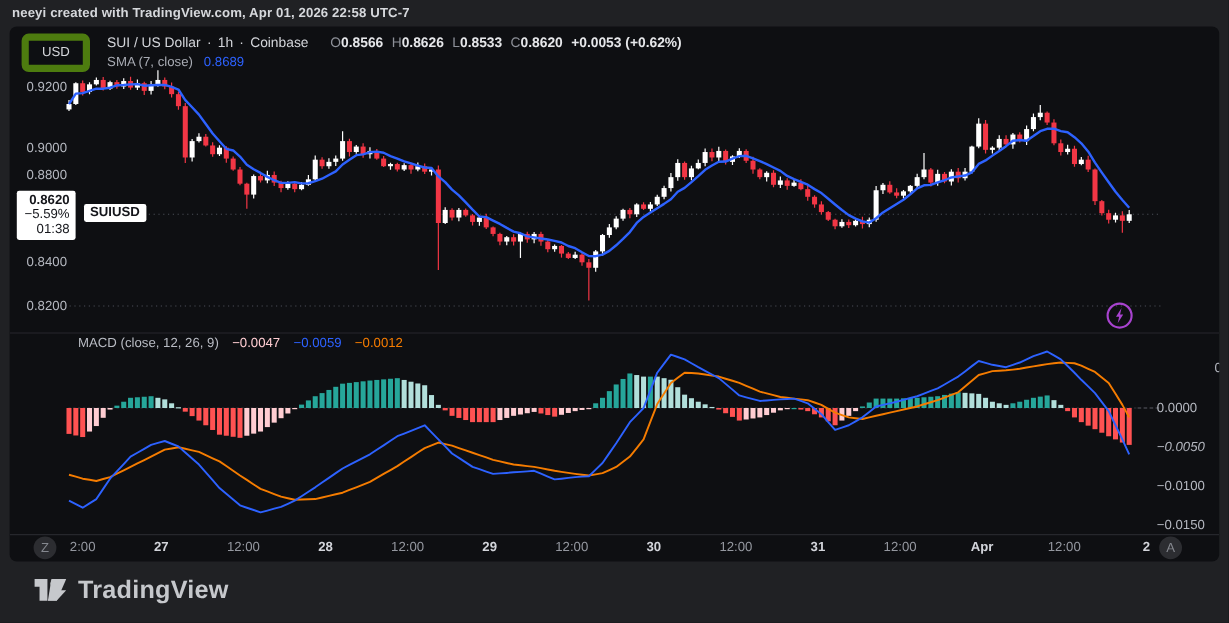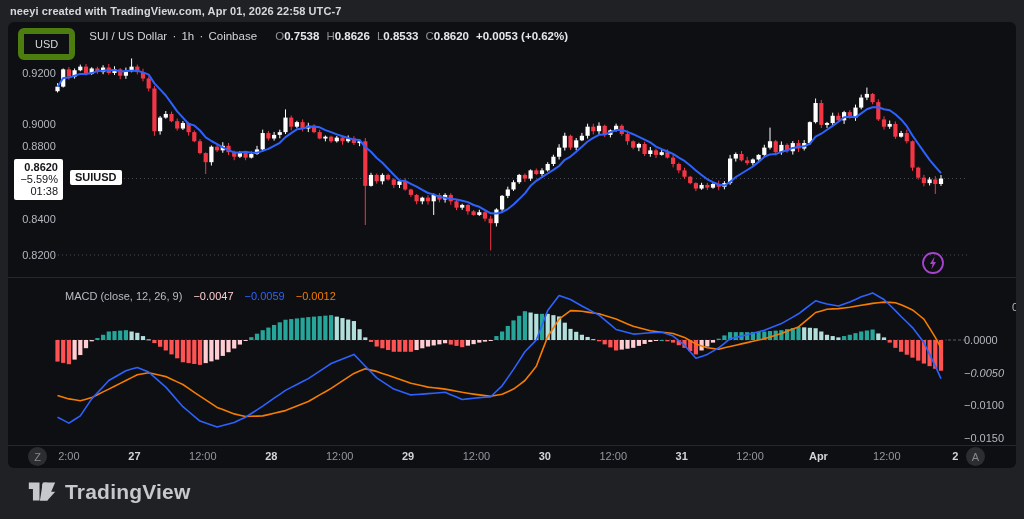--- a/index.html
+++ b/index.html
@@ -548,21 +548,25 @@
       <rect x="930.9" y="318" width="4.2" height="30.738" fill="#ff5252"></rect>
       <polyline points="49.5,373.6 55.2,375.2 60.9,376.9 66.6,377.8 72.3,378.8 78.0,377.2 83.7,375.6 89.4,372.7 95.1,369.9 100.8,367.1 106.5,364.2 112.2,361.4 117.9,358.5 123.6,355.6 129.3,352.7 135.0,351.7 140.7,350.7 146.4,352.0 152.1,353.3 157.8,354.6 163.5,357.2 169.2,359.9 174.9,362.5 180.6,366.4 186.3,370.3 192.0,374.2 197.7,377.9 203.4,381.7 209.1,385.4 214.8,387.5 220.5,389.7 226.2,391.9 231.9,393.2 237.6,394.5 243.3,394.3 249.0,394.1 254.7,393.9 260.4,392.6 266.1,391.2 271.8,389.9 277.5,388.6 283.2,386.3 288.9,384.1 294.6,381.8 300.3,379.5 306.0,376.2 311.7,372.9 317.4,369.7 323.1,366.4 328.8,362.6 334.5,358.9 340.2,355.1 345.9,351.4 351.6,349.1 357.3,346.8 363.0,348.1 368.7,349.4 374.4,351.4 380.1,353.3 385.8,355.3 391.5,357.2 397.2,359.2 402.9,361.2 408.6,362.5 414.3,363.8 420.0,365.1 425.7,365.7 431.4,366.4 437.1,367.1 442.8,368.1 448.5,369.2 454.2,370.3 459.9,371.2 465.6,372.1 471.3,372.9 477.0,373.6 482.7,374.2 488.4,373.3 494.1,372.3 499.8,369.7 505.5,367.1 511.2,362.8 516.9,358.5 522.6,351.4 528.3,344.2 534.0,329.4 539.7,314.7 545.4,305.9 551.1,297.1 556.8,292.8 562.5,288.6 568.2,288.9 573.9,289.2 579.6,290.1 585.3,291.0 591.0,291.8 596.7,293.6 602.4,295.3 608.1,297.1 613.8,299.5 619.5,301.9 625.2,304.3 630.9,305.8 636.6,307.3 642.3,308.8 648.0,309.5 653.7,310.2 659.4,310.8 665.1,311.5 670.8,313.4 676.5,315.4 682.2,318.7 687.9,321.9 693.6,323.9 699.3,325.8 705.0,326.5 710.7,327.2 716.4,325.8 722.1,324.5 727.8,323.2 733.5,321.9 739.2,320.6 744.9,319.3 750.6,318.0 756.3,316.7 762.0,314.9 767.7,313.2 773.4,311.5 779.1,309.3 784.8,307.1 790.5,304.9 796.2,300.1 801.9,295.3 807.6,290.5 813.3,288.9 819.0,287.3 824.7,286.9 830.4,286.6 836.1,286.0 841.8,285.3 847.5,284.3 853.2,283.3 858.9,282.4 864.6,281.4 870.3,280.7 876.0,280.1 881.7,280.4 887.4,280.7 893.1,282.7 898.8,285.3 904.5,287.9 910.2,292.5 915.9,297.1 921.6,306.2 927.3,315.4 933.0,325.8" fill="none" stroke="#f57c00" stroke-width="1.6" stroke-linejoin="round"></polyline>
       <polyline points="49.5,395.2 55.2,398.1 60.9,401.1 66.6,397.5 72.3,393.9 78.0,385.4 83.7,376.9 89.4,370.8 95.1,364.7 100.8,358.5 106.5,355.3 112.2,352.0 117.9,348.7 123.6,347.1 129.3,345.5 135.0,347.8 140.7,350.0 146.4,355.1 152.1,360.1 157.8,365.1 163.5,371.6 169.2,378.2 174.9,384.7 180.6,389.5 186.3,394.3 192.0,399.1 197.7,401.1 203.4,403.0 209.1,405.0 214.8,403.5 220.5,401.9 226.2,400.4 231.9,397.8 237.6,395.2 243.3,391.5 249.0,387.8 254.7,384.1 260.4,380.1 266.1,376.2 271.8,372.3 277.5,368.4 283.2,365.4 288.9,362.5 294.6,359.5 300.3,356.6 306.0,352.8 311.7,349.1 317.4,345.3 323.1,341.5 328.8,339.3 334.5,337.0 340.2,334.7 345.9,332.4 351.6,338.3 357.3,344.2 363.0,350.0 368.7,355.9 374.4,359.6 380.1,363.3 385.8,367.1 391.5,369.0 397.2,371.0 402.9,372.9 408.6,372.5 414.3,372.1 420.0,371.6 425.7,371.2 431.4,370.8 437.1,370.3 442.8,372.7 448.5,375.1 454.2,377.5 459.9,376.9 465.6,376.2 471.3,375.6 477.0,375.2 482.7,374.9 488.4,369.3 494.1,363.8 499.8,355.6 505.5,347.4 511.2,338.6 516.9,329.8 522.6,323.9 528.3,318.0 534.0,303.3 539.7,288.6 545.4,281.0 551.1,273.5 556.8,275.5 562.5,277.5 568.2,280.7 573.9,284.0 579.6,287.0 585.3,290.1 591.0,293.1 596.7,297.9 602.4,302.7 608.1,307.5 613.8,309.1 619.5,310.6 625.2,312.1 630.9,311.7 636.6,311.2 642.3,310.8 648.0,310.5 653.7,310.2 659.4,312.1 665.1,314.1 670.8,318.7 676.5,323.2 682.2,329.8 687.9,336.3 693.6,334.4 699.3,332.4 705.0,329.1 710.7,325.8 716.4,321.3 722.1,316.7 727.8,315.4 733.5,314.1 739.2,312.8 744.9,311.2 750.6,309.7 756.3,308.2 762.0,306.0 767.7,303.8 773.4,301.6 779.1,298.4 784.8,295.1 790.5,291.8 796.2,287.5 801.9,283.1 807.6,278.8 813.3,280.4 819.0,282.0 824.7,283.0 830.4,284.0 836.1,282.0 841.8,280.1 847.5,277.5 853.2,274.8 858.9,272.9 864.6,270.9 870.3,274.2 876.0,277.5 881.7,283.0 887.4,288.6 893.1,294.5 898.8,300.0 904.5,305.6 910.2,313.1 915.9,320.6 921.6,332.4 927.3,344.2 933.0,356.6" fill="none" stroke="#2d62ff" stroke-width="1.6" stroke-linejoin="round"></polyline>
     </svg>
 
   <div class="sym-header">
     <button class="usd-btn">USD</button>
     <div class="title-block">
       <div class="title-row">
         <span>SUI / US Dollar</span><span class="sep"> · </span><span>1h</span><span class="sep"> · </span><span>Coinbase</span>
-        <span class="ohlc"><span class="lt">O</span><span class="vl">0.7538</span><span class="lt">H</span><span class="vl">0.8626</span><span class="lt">L</span><span class="vl">0.8533</span><span class="lt">C</span><span class="vl">0.8620</span><span class="chg">+0.0053 (+0.62%)</span></span>
+        <span class="ohlc"><span class="lt">O</span><span class="vl">0.8566</span><span class="lt">H</span><span class="vl">0.8626</span><span class="lt">L</span><span class="vl">0.8533</span><span class="lt">C</span><span class="vl">0.8620</span><span class="chg">+0.0053 (+0.62%)</span></span>
+      </div>
+      <div class="sma-row">
+        <span>SMA (7, close)</span>
+        <span class="sma-val">0.8689</span>
       </div>
     </div>
   </div>
 
   <div id="price-labels">
       <div class="axis-label left" style="top: 45px;">0.9200</div>
       <div class="axis-label left" style="top: 96px;">0.9000</div>
       <div class="axis-label left" style="top: 117.8px;">0.8800</div>
       <div class="axis-label left" style="top: 190.6px;">0.8400</div>
       <div class="axis-label left" style="top: 227px;">0.8200</div>
@@ -575,21 +579,21 @@
   </div>
   <div class="symbol-tag" id="symbol-tag" style="left: 62px; top: 147.56px;">SUIUSD</div>
 
   <div class="boost-btn" id="boost-btn" style="left: 913px; top: 229px;">
     <svg width="24" height="24" viewBox="0 0 24 24">
       <circle cx="12" cy="12" r="10" fill="none" stroke="#a843cf" stroke-width="1.8"></circle>
       <path d="M13.6 5.6 L9.0 13.0 L11.6 13.0 L10.4 18.4 L15.0 11.0 L12.4 11.0 Z" fill="#a843cf"></path>
     </svg>
   </div>
 
-  <div class="macd-legend" id="macd-legend" style="left: 57px; top: 268px;">
+  <div class="macd-legend" id="macd-legend" style="left: 57px; top: 258px;">
     <span>MACD (close, 12, 26, 9)</span>
     <span class="hv">−0.0047</span>
     <span class="mv">−0.0059</span>
     <span class="sv">−0.0012</span>
   </div>
 
   <div id="macd-labels">
       <div class="axis-label" style="left: 956px; width: 46px; text-align: left; top: 279.3px; padding-left: 48px;">0.0050</div>
       <div class="axis-label" style="left: 956px; width: 46px; text-align: left; top: 312px;">0.0000</div>
       <div class="axis-label" style="left: 956px; width: 46px; text-align: left; top: 344.7px; font-style: italic;">−0.0050</div>

